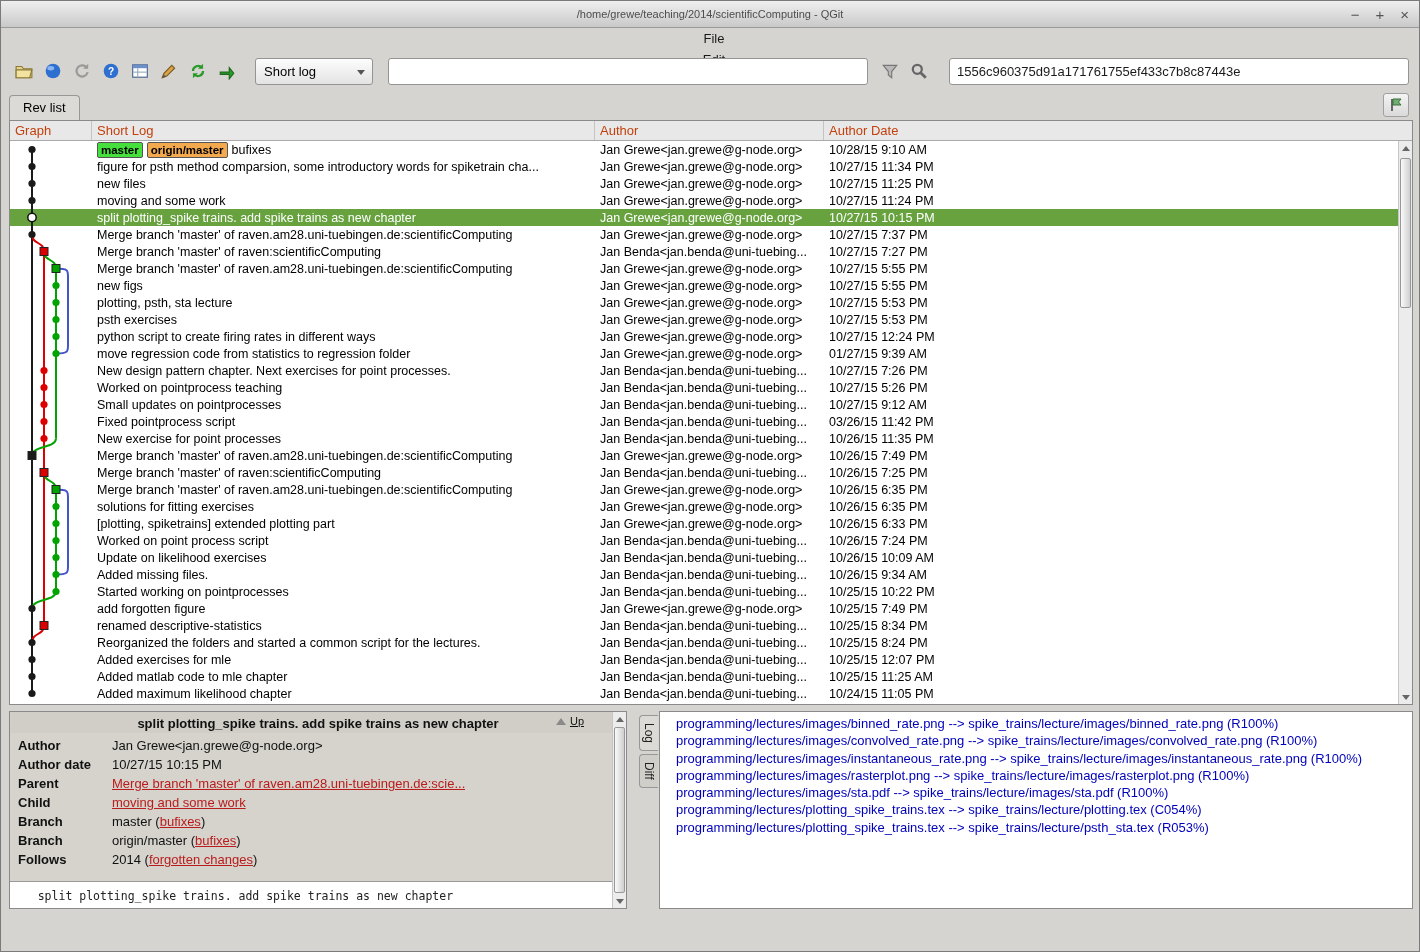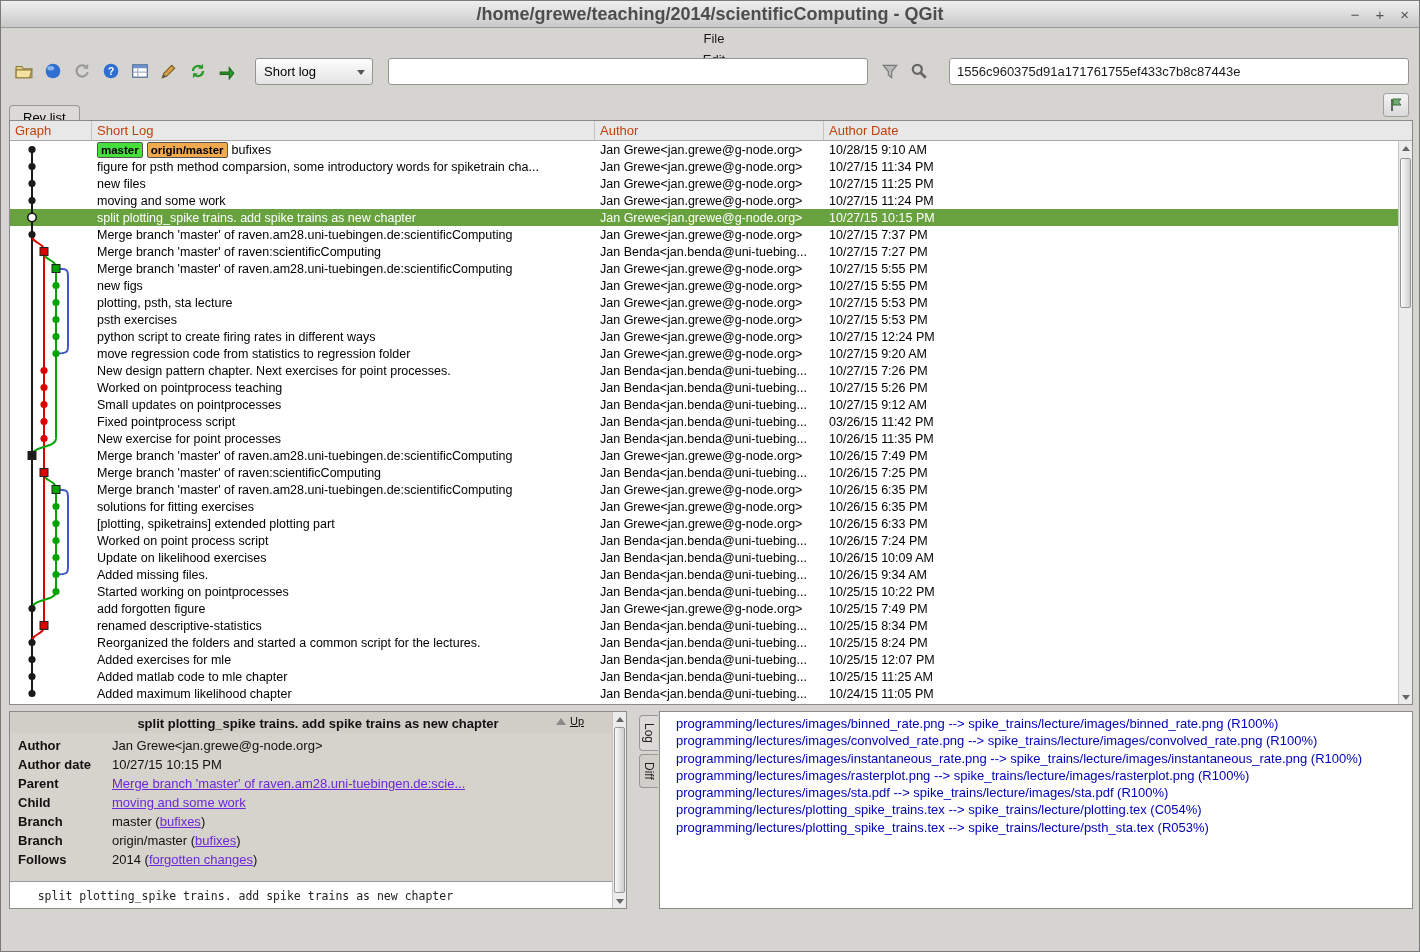--- a/index.html
+++ b/index.html
@@ -2,41 +2,41 @@
 <html><head>
 <meta charset="utf-8">
 <style>
   * { box-sizing: border-box; margin: 0; padding: 0; }
   html,body { background:#b0b0b0; }
   body { font-family:"Liberation Sans", sans-serif; }
   .window { position:relative; width:1420px; height:952px; background:#d6d4d0; border:1px solid #7a7a7a; overflow:hidden; }
 
   
   .titlebar { height:27px; background:linear-gradient(#efefef,#c9c9c9); border-bottom:1px solid #9a9a9a; display:flex; align-items:center; justify-content:center; position:relative; }
-  .titlebar .title { font-weight:bold; font-size:18px; color:#4d4d4d; }
+  .titlebar .title { font-weight:normal; font-size:11px; color:#4d4d4d; }
   .win-controls { position:absolute; right:10px; top:0; height:27px; display:flex; align-items:center; gap:16px; }
   .win-controls span { font-size:15px; color:#555; cursor:default; line-height:1; }
 
   
   .menubar { height:24px; display:flex; align-items:center; padding-left:8px; background:#d6d4d0;flex-direction:column; }
   .menu-item { padding:3px 10px; font-size:13px; color:#1a1a1a; border-radius:3px; }
 
   
   .toolbar { height:38px; display:flex; align-items:center; padding:0 10px; gap:3px; background:#d6d4d0; }
   .tbtn { width:26px; height:26px; display:flex; align-items:center; justify-content:center; border-radius:3px; }
   .tbtn svg { width:18px; height:18px; }
   .combo { width:118px; height:27px; margin-left:12px; background:linear-gradient(#fdfdfd,#e3e3e3); border:1px solid #949494; border-radius:3px; display:flex; align-items:center; padding:0 8px; font-size:13px; position:relative; }
   .combo .arrow { position:absolute; right:7px; top:11px; width:0; height:0; border-left:4px solid transparent; border-right:4px solid transparent; border-top:5px solid #555; }
   .tb-input { height:27px; background:#fff; border:1px solid #949494; border-radius:3px; padding:0 7px; font-size:13px; font-family:"Liberation Sans",sans-serif; color:#1a1a1a; }
   .search { width:480px; margin-left:12px; }
   .sha { flex:1; margin-left:14px; }
 
   
   .tabbar { height:30px; position:relative; background:#d6d4d0; }
-  .tab { display:inline-block; margin-left:8px; margin-top:15px; padding:4px 13px 5px 13px; font-size:13px; background:#dcdad6; border:1px solid #979797; border-bottom:none; border-radius:4px 4px 0 0; }
+  .tab { display:inline-block; margin-left:8px; margin-top:5px; padding:4px 13px 5px 13px; font-size:13px; background:#dcdad6; border:1px solid #979797; border-bottom:none; border-radius:4px 4px 0 0; }
   .tabbar .right-btn { position:absolute; right:10px; top:3px; width:26px; height:24px; border:1px solid #a0a0a0; border-radius:3px; background:linear-gradient(#f4f4f4,#dadada); display:flex; align-items:center; justify-content:center; }
 
   
   .main { position:absolute; left:8px; top:119px; width:1404px; height:585px; background:#fff; border:1px solid #8a8a8a; }
   .thead { display:flex; height:20px; background:#e8e8e8; border-bottom:1px solid #aaa; }
   .hcell { border-right:1px solid #c4c4c4; padding:2px 5px; font-size:13px; color:#c2410c; white-space:nowrap; overflow:hidden; }
   .h0 { width:82px; flex:none; }
   .h1 { width:503px; flex:none; }
   .h2 { width:229px; flex:none; }
   .h3 { flex:1; border-right:none; }
@@ -64,21 +64,21 @@
   .bottom { position:absolute; left:8px; top:710px; width:1404px; height:198px; display:flex; }
   .details { width:618px; flex:none; position:relative; background:#d5d3cc; border:1px solid #8a8a8a; }
   .dtitle { height:21px; text-align:center; font-size:13px; font-weight:bold; padding-top:4px; color:#111; position:relative; background:#d0cec7; }
   .upbtn { position:absolute; right:36px; top:2px; display:flex; align-items:center; gap:4px; font-weight:normal; padding:1px 6px; }
   .upbtn .uarr { width:0;height:0;border-left:5px solid transparent;border-right:5px solid transparent;border-bottom:7px solid #8a8a8a; }
   .upbtn u { font-size:11px; color:#111; }
   .dfields { padding-top:3px; }
   .drow { display:flex; height:19px; align-items:center; padding-left:8px; font-size:13px; }
   .dlabel { width:94px; flex:none; font-weight:bold; color:#111; }
   .dvalue { color:#111; white-space:nowrap; overflow:hidden; }
-  .dvalue a { color:#6d28d9; text-decoration:underline; }
+  .dvalue a { color:#b91c1c; text-decoration:underline; }
   .dmsg { position:absolute; left:0; right:14px; bottom:0; height:27px; background:#fff; border-top:1px solid #999; font-family:"DejaVu Sans Mono", monospace; font-size:11.5px; color:#222; white-space:pre; padding-top:7px; overflow:hidden; }
   .dscroll { position:absolute; right:0; top:0; bottom:0; width:14px; background:#ececec; border-left:1px solid #c6c6c6; }
   .dscroll .sb-thumb { top:15px; bottom:15px; }
 
   .splitter { width:12px; flex:none; }
 
   .rightpanel { flex:1; display:flex; }
   .side-tabs { width:20px; flex:none; padding-top:4px; }
   .vtab { writing-mode:vertical-rl; font-size:12px; color:#222; background:#d0cec9; border:1px solid #979797; border-right:none; border-radius:4px 0 0 4px; padding:7px 2px; margin-bottom:3px; text-align:center; }
   .vtab.active { background:#dcdad6; }
@@ -269,21 +269,21 @@
         <div class="trow">
           <div class="cell c0"></div>
           <div class="cell c1"><span>python script to create firing rates in different ways</span></div>
           <div class="cell c2">Jan Grewe&lt;jan.grewe@g-node.org&gt;</div>
           <div class="cell c3">10/27/15 12:24 PM</div>
         </div>
         <div class="trow">
           <div class="cell c0"></div>
           <div class="cell c1"><span>move regression code from statistics to regression folder</span></div>
           <div class="cell c2">Jan Grewe&lt;jan.grewe@g-node.org&gt;</div>
-          <div class="cell c3">10/27/15 9:20 AM</div>
+          <div class="cell c3">01/27/15 9:39 AM</div>
         </div>
         <div class="trow">
           <div class="cell c0"></div>
           <div class="cell c1"><span>New design pattern chapter. Next exercises for point processes.</span></div>
           <div class="cell c2">Jan Benda&lt;jan.benda@uni-tuebing...</div>
           <div class="cell c3">10/27/15 7:26 PM</div>
         </div>
         <div class="trow">
           <div class="cell c0"></div>
           <div class="cell c1"><span>Worked on pointprocess teaching</span></div>

